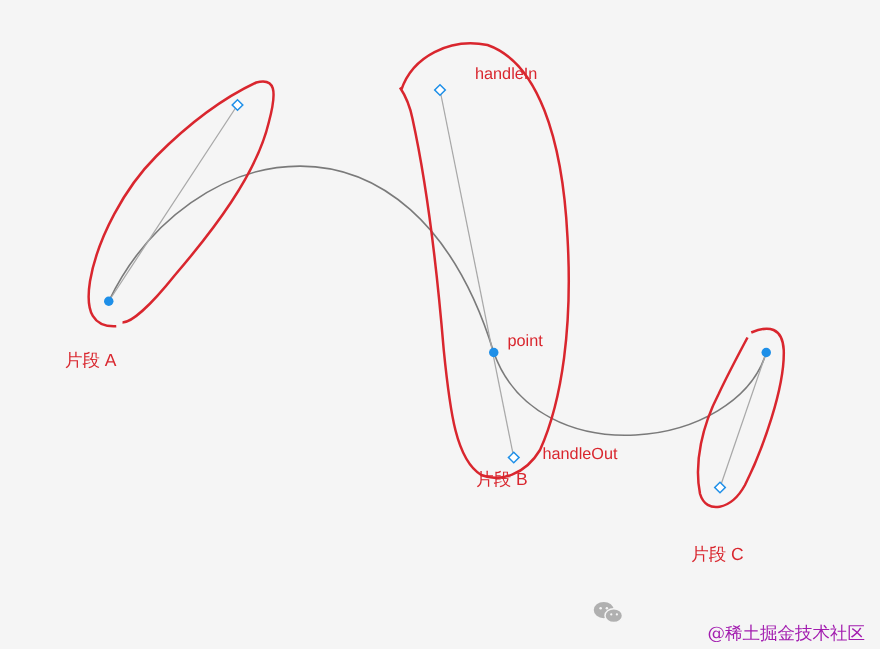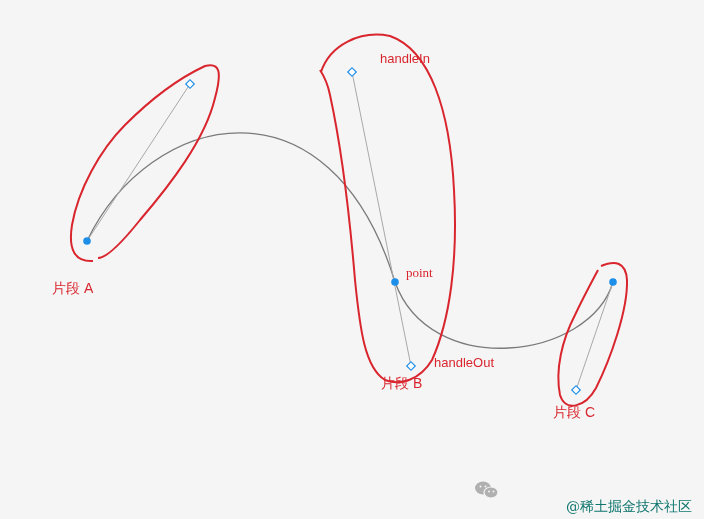--- a/index.html
+++ b/index.html
@@ -2,21 +2,21 @@
 <html><head>
 <meta charset="utf-8">
 <style>
   html, body { margin: 0; padding: 0; }
   body { width: 704px; height: 519px; background: #f5f5f5; overflow: hidden; position: relative; font-family: "Liberation Sans", "DejaVu Sans", sans-serif; }
   svg.canvas { position: absolute; left: 0; top: 0; width: 704px; height: 519px; }
   .lbl { position: absolute; color: #d9262e; font-size: 14px; white-space: nowrap; }
   .lbl.small { font-size: 13px; }
   .wm { position: absolute; color: #a8a8a8; white-space: nowrap; }
   .wm1 { left: 474px; top: 480px; font-size: 17px; display: flex; align-items: center; gap: 6px; color: #9a9a9a; }
-  .wm2 { left: 566px; top: 498px; font-size: 14px; color: #0f766e; font-family: "DejaVu Serif", serif; }
+  .wm2 { left: 566px; top: 498px; font-size: 14px; color: #a21caf; font-family: "DejaVu Serif", serif; }
   .wechat { width: 26px; height: 20px; position: relative; }
 </style>
 </head>
 <body>
 
 <svg class="canvas" viewBox="0 0 704 519" xmlns="http://www.w3.org/2000/svg">
 
   <path d="M87,241 C150,110 330,70 395,282 C430,380 590,360 613,282" fill="none" stroke="#7a7a7a" stroke-width="1.3"></path>
 
   <line x1="87" y1="241" x2="190" y2="84" stroke="#a8a8a8" stroke-width="1"></line>
@@ -32,24 +32,24 @@
   <circle cx="395" cy="282" r="3.8" fill="#1e8fe8"></circle>
   <circle cx="613" cy="282" r="3.8" fill="#1e8fe8"></circle>
 
   <path d="M93,261 C75,262 68,250 72,225 C78,190 100,150 125,125 C150,100 175,80 205,66 C220,62 222,72 215,98 C205,140 170,185 140,220 C120,245 105,258 98,258" fill="none" stroke="#d9262e" stroke-width="2"></path>
   <path d="M321,72 C330,45 360,30 390,36 C430,50 450,110 454,190 C458,260 450,320 432,360 C420,380 400,386 385,380 C365,368 360,330 355,280 C350,220 342,150 330,95 C328,85 324,76 320,70" fill="none" stroke="#d9262e" stroke-width="2"></path>
   <path d="M601,266 C615,260 626,262 627,280 C628,310 610,360 596,388 C585,408 565,412 560,395 C555,370 562,340 575,315 C582,300 590,285 598,270" fill="none" stroke="#d9262e" stroke-width="2"></path>
 </svg>
 
 <div class="lbl" style="left:52px; top:280px;">片段 A</div>
 <div class="lbl small" style="left:347px; top:51px;padding-left:33px;">handleIn</div>
-<div class="lbl small" style="left:406px; top:265px;font-family:Liberation Serif, serif;">point</div>
+<div class="lbl small" style="left:406px; top:265px;">point</div>
 <div class="lbl small" style="left:434px; top:355px;">handleOut</div>
 <div class="lbl" style="left:381px; top:375px;">片段 B</div>
-<div class="lbl" style="left:553px; top:404px;">片段 C</div>
+<div class="lbl" style="left:553px; top:435px;">片段 C</div>
 
 <div class="wm wm1">
   <span class="wechat">
     <svg width="26" height="20" viewBox="0 0 26 20">
       <ellipse cx="9" cy="8" rx="8" ry="6.5" fill="#b0b0b0"></ellipse>
       <ellipse cx="17" cy="12.5" rx="7" ry="5.5" fill="#b0b0b0" stroke="#f5f5f5" stroke-width="1.2"></ellipse>
       <circle cx="6.5" cy="6.5" r="1" fill="#f5f5f5"></circle>
       <circle cx="11.5" cy="6.5" r="1" fill="#f5f5f5"></circle>
       <circle cx="15" cy="11.5" r="0.9" fill="#f5f5f5"></circle>
       <circle cx="19.5" cy="11.5" r="0.9" fill="#f5f5f5"></circle>

